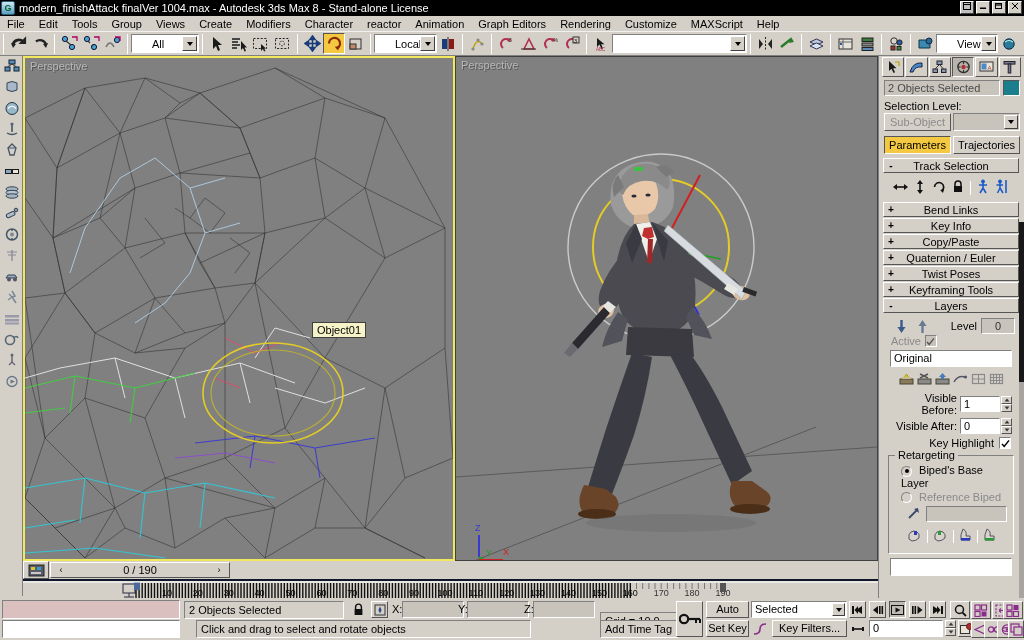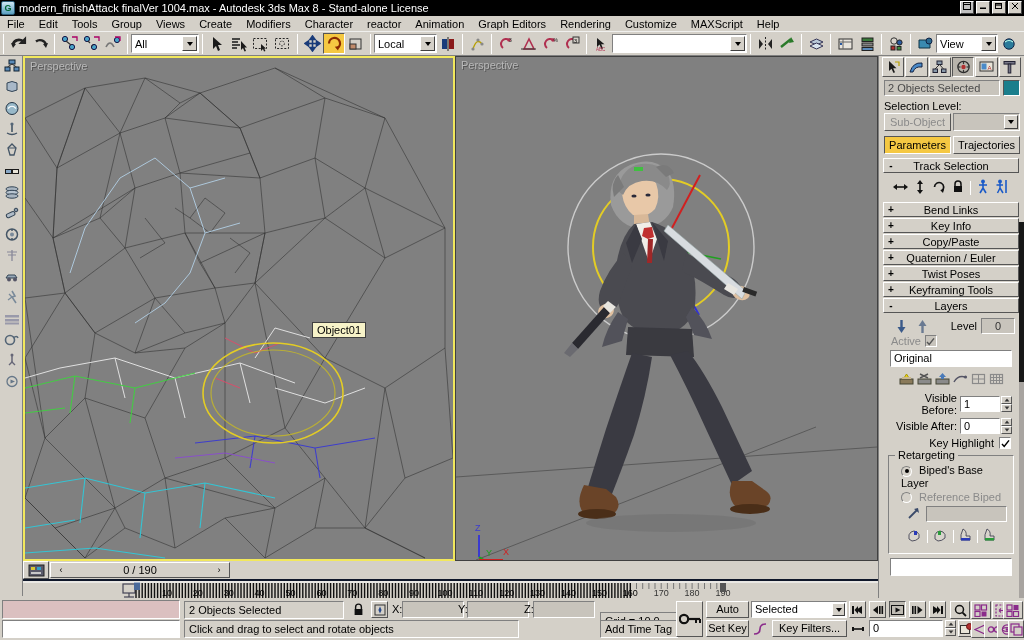--- a/index.html
+++ b/index.html
@@ -62,21 +62,21 @@
     background: #d4d0c8; border: 1px solid transparent;
     position: relative; margin: 0 0px;
   }
   .tbtn.active { background: #f5c842; border: 1px solid #555;
                  border-right-color:#fff; border-bottom-color:#fff; }
   .tbtn svg { display:block; }
   .tb-combo {
     height: 19px; background: #fff; border: 1px solid #808080;
     border-right-color: #fff; border-bottom-color: #fff;
     display: flex; align-items: center; font-size: 11px;
-    padding-left: 3px; position: relative; flex: 0 0 auto;
+    padding-left: 20px; position: relative; flex: 0 0 auto;
   }
   .tb-combo .arrow {
     position: absolute; right: 1px; top: 1px; width: 15px; height: 15px;
     background: #d4d0c8; border: 1px solid #fff;
     border-right-color:#404040; border-bottom-color:#404040;
     display:flex; align-items:center; justify-content:center;
   }
   .caret-dn { width:0;height:0;border-left:3px solid transparent;border-right:3px solid transparent;border-top:4px solid #000; }
 
   
@@ -1540,21 +1540,21 @@
 
     <span style="position:absolute;left:392px;top:5px;font-size:11px;">X:</span>
     <div class="coord-field" style="position:absolute;left:402px;top:3px;width:62px;"></div>
     <span style="position:absolute;left:458px;top:5px;font-size:11px;">Y:</span>
     <div class="coord-field" style="position:absolute;left:467px;top:3px;width:62px;"></div>
     <span style="position:absolute;left:524px;top:5px;font-size:11px;">Z:</span>
     <div class="coord-field" style="position:absolute;left:533px;top:3px;width:62px;"></div>
 
     <div class="status-field" style="left:600px;top:14px;width:78px;">Grid = 10.0</div>
 
-    <div class="status-field" style="left:184px;top:22px;width:335px;">Click and drag to select and rotate objects</div>
+    <div class="status-field" style="left:196px;top:22px;width:335px;">Click and drag to select and rotate objects</div>
 
     <div class="status-field" style="left:600px;top:22px;width:78px;">Add Time Tag</div>
 
     <div style="position:absolute;left:676px;top:3px;width:27px;height:36px;background:#d4d0c8;border:1px solid #fff;border-right-color:#555;border-bottom-color:#555;display:flex;align-items:center;justify-content:center;">
       <svg width="22" height="14" viewBox="0 0 22 14">
           <circle cx="5" cy="7" r="4.2" fill="none" stroke="#111" stroke-width="2.2"></circle>
           <line x1="9" y1="7" x2="21" y2="7" stroke="#111" stroke-width="2.2"></line>
           <line x1="17" y1="7" x2="17" y2="11" stroke="#111" stroke-width="2"></line>
           <line x1="21" y1="7" x2="21" y2="11" stroke="#111" stroke-width="2"></line>
         </svg>

